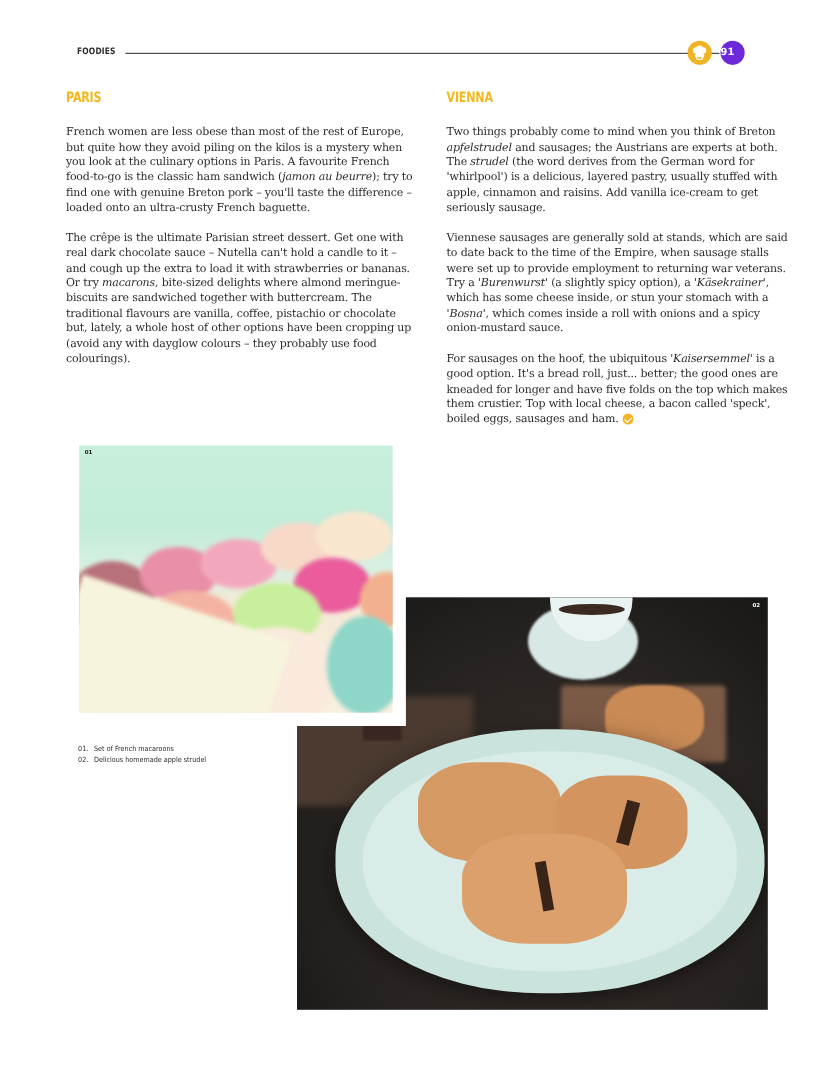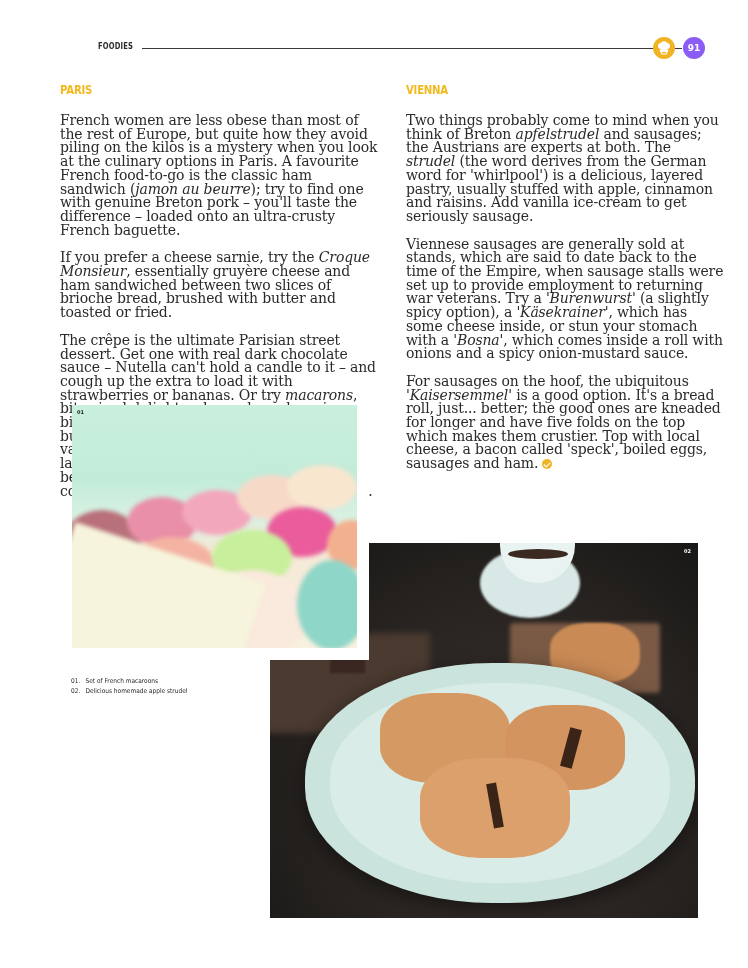--- a/index.html
+++ b/index.html
@@ -1,27 +1,27 @@
 <!DOCTYPE html>
 <html><head>
 <meta charset="utf-8">
 <style>
   html, body { margin:0; padding:0; background:#ffffff; }
   body { width:748px; height:968px; position:relative; overflow:hidden; font-family:"DejaVu Serif", serif; color:#2a2a2a; }
-  .header { position:absolute; left:70px; top:38px; width:620px; height:22px;margin-left:28px; }
+  .header { position:absolute; left:70px; top:38px; width:620px; height:22px; }
   .section-label { position:absolute; left:0; top:4px; font-family:"DejaVu Sans", sans-serif; font-weight:bold; font-size:8px; letter-spacing:0.2px; color:#2b2b2b; transform:scaleX(0.85); transform-origin:left; }
   .rule { position:absolute; left:44px; top:10px; width:540px; height:1px; background:#3a3a3a; }
   .badge-icon { position:absolute; left:555px; top:-1px; width:22px; height:22px; border-radius:50%; background:#f0b324; }
   .badge-icon svg { position:absolute; left:3px; top:3px; }
-  .page-num { position:absolute; left:585px; top:-1px; width:22px; height:22px; border-radius:50%; background:#8b5cf6; color:#fff; font-family:"DejaVu Sans", sans-serif; font-weight:bold; font-size:9px; text-align:center; line-height:22px; }
+  .page-num { position:absolute; left:585px; top:-1px; width:22px; height:22px; border-radius:50%; background:#6d28d9; color:#fff; font-family:"DejaVu Sans", sans-serif; font-weight:bold; font-size:9px; text-align:left; line-height:22px; }
   .col { position:absolute; top:82px; width:318px; }
   .col.left { left:60px; }
   .col.right { left:382px;margin-left:24px; }
   .heading { font-family:"DejaVu Sans", sans-serif; font-weight:bold; font-size:13px; color:#f2b81e; letter-spacing:-0.3px; transform:scaleX(0.78); transform-origin:left; height:18px; margin:0 0 14px 0; }
-  .para { font-size:14px; line-height:13.7px; margin:0 0 14px 0; letter-spacing:-0.15px; }
+  .para { font-size:10px; line-height:13.7px; margin:0 0 14px 0; letter-spacing:-0.15px; }
   .para i { }
   .end-mark { display:inline-block; width:10px; height:10px; border-radius:50%; background:#f0b324; vertical-align:middle; margin-left:4px; position:relative; }
   .end-mark::after { content:""; position:absolute; left:3px; top:2px; width:3px; height:5px; border-right:1.5px solid #fff; border-bottom:1.5px solid #fff; transform:rotate(45deg); }
   .photo1-frame { position:absolute; left:72px; top:405px; width:297px; height:255px; background:#fff; z-index:2; }
   .photo1 { position:absolute; left:0; top:0; width:285px; height:243px; overflow:hidden;
     background: linear-gradient(180deg, #c9efdd 0%, #c2ecd9 30%, #d7f0e2 45%, #f4e9d6 60%, #f9f1df 100%); }
   .mac { position:absolute; border-radius:50%; filter:blur(2px); }
   .photo-label { position:absolute; font-family:"DejaVu Sans", sans-serif; font-weight:bold; font-size:5px; color:#222; z-index:3; }
   .photo2 { position:absolute; left:270px; top:543px; width:428px; height:375px; overflow:hidden;
     background: radial-gradient(ellipse at 55% 65%, #3a3430 0%, #2a2522 50%, #141514 100%); z-index:1; }
@@ -43,21 +43,20 @@
       <path d="M4 10 L6 14 L10 14 L12 10" fill="none" stroke="#fff" stroke-width="1.2"></path>
     </svg>
   </div>
   <div class="page-num">91</div>
 </div>
 
 <div class="col left">
   <div class="heading">PARIS</div>
   <div>
       <p class="para"><span>French women are less obese than most of the rest of Europe, but quite how they avoid piling on the kilos is a mystery when you look at the culinary options in Paris. A favourite French food-to-go is the classic ham sandwich (</span><i>jamon au beurre</i><span>); try to find one with genuine Breton pork – you'll taste the difference – loaded onto an ultra-crusty French baguette.</span></p>
-      <p class="para"><span>If you prefer a cheese sarnie, try the </span><i>Croque Monsieur</i><span>, essentially gruyère cheese and ham sandwiched between two slices of brioche bread, brushed with butter and toasted or fried.</span></p>
       <p class="para"><span>The crêpe is the ultimate Parisian street dessert. Get one with real dark chocolate sauce – Nutella can't hold a candle to it – and cough up the extra to load it with strawberries or bananas. Or try </span><i>macarons</i><span>, bite-sized delights where almond meringue-biscuits are sandwiched together with buttercream. The traditional flavours are vanilla, coffee, pistachio or chocolate but, lately, a whole host of other options have been cropping up (avoid any with dayglow colours – they probably use food colourings).</span></p>
     </div>
 </div>
 
 <div class="col right">
   <div class="heading">VIENNA</div>
   <div>
       <p class="para"><span>Two things probably come to mind when you think of Breton </span><i>apfelstrudel</i><span> and sausages; the Austrians are experts at both. The </span><i>strudel</i><span> (the word derives from the German word for 'whirlpool') is a delicious, layered pastry, usually stuffed with apple, cinnamon and raisins. Add vanilla ice-cream to get seriously sausage.</span></p>
       <p class="para"><span>Viennese sausages are generally sold at stands, which are said to date back to the time of the Empire, when sausage stalls were set up to provide employment to returning war veterans. Try a </span><i>'Burenwurst'</i><span> (a slightly spicy option), a </span><i>'Käsekrainer'</i><span>, which has some cheese inside, or stun your stomach with a </span><i>'Bosna'</i><span>, which comes inside a roll with onions and a spicy onion-mustard sauce.</span></p>
       <p class="para"><span>For sausages on the hoof, the ubiquitous </span><i>'Kaisersemmel'</i><span> is a good option. It's a bread roll, just... better; the good ones are kneaded for longer and have five folds on the top which makes them crustier. Top with local cheese, a bacon called 'speck', boiled eggs, sausages and ham.</span><span class="end-mark"></span></p>

